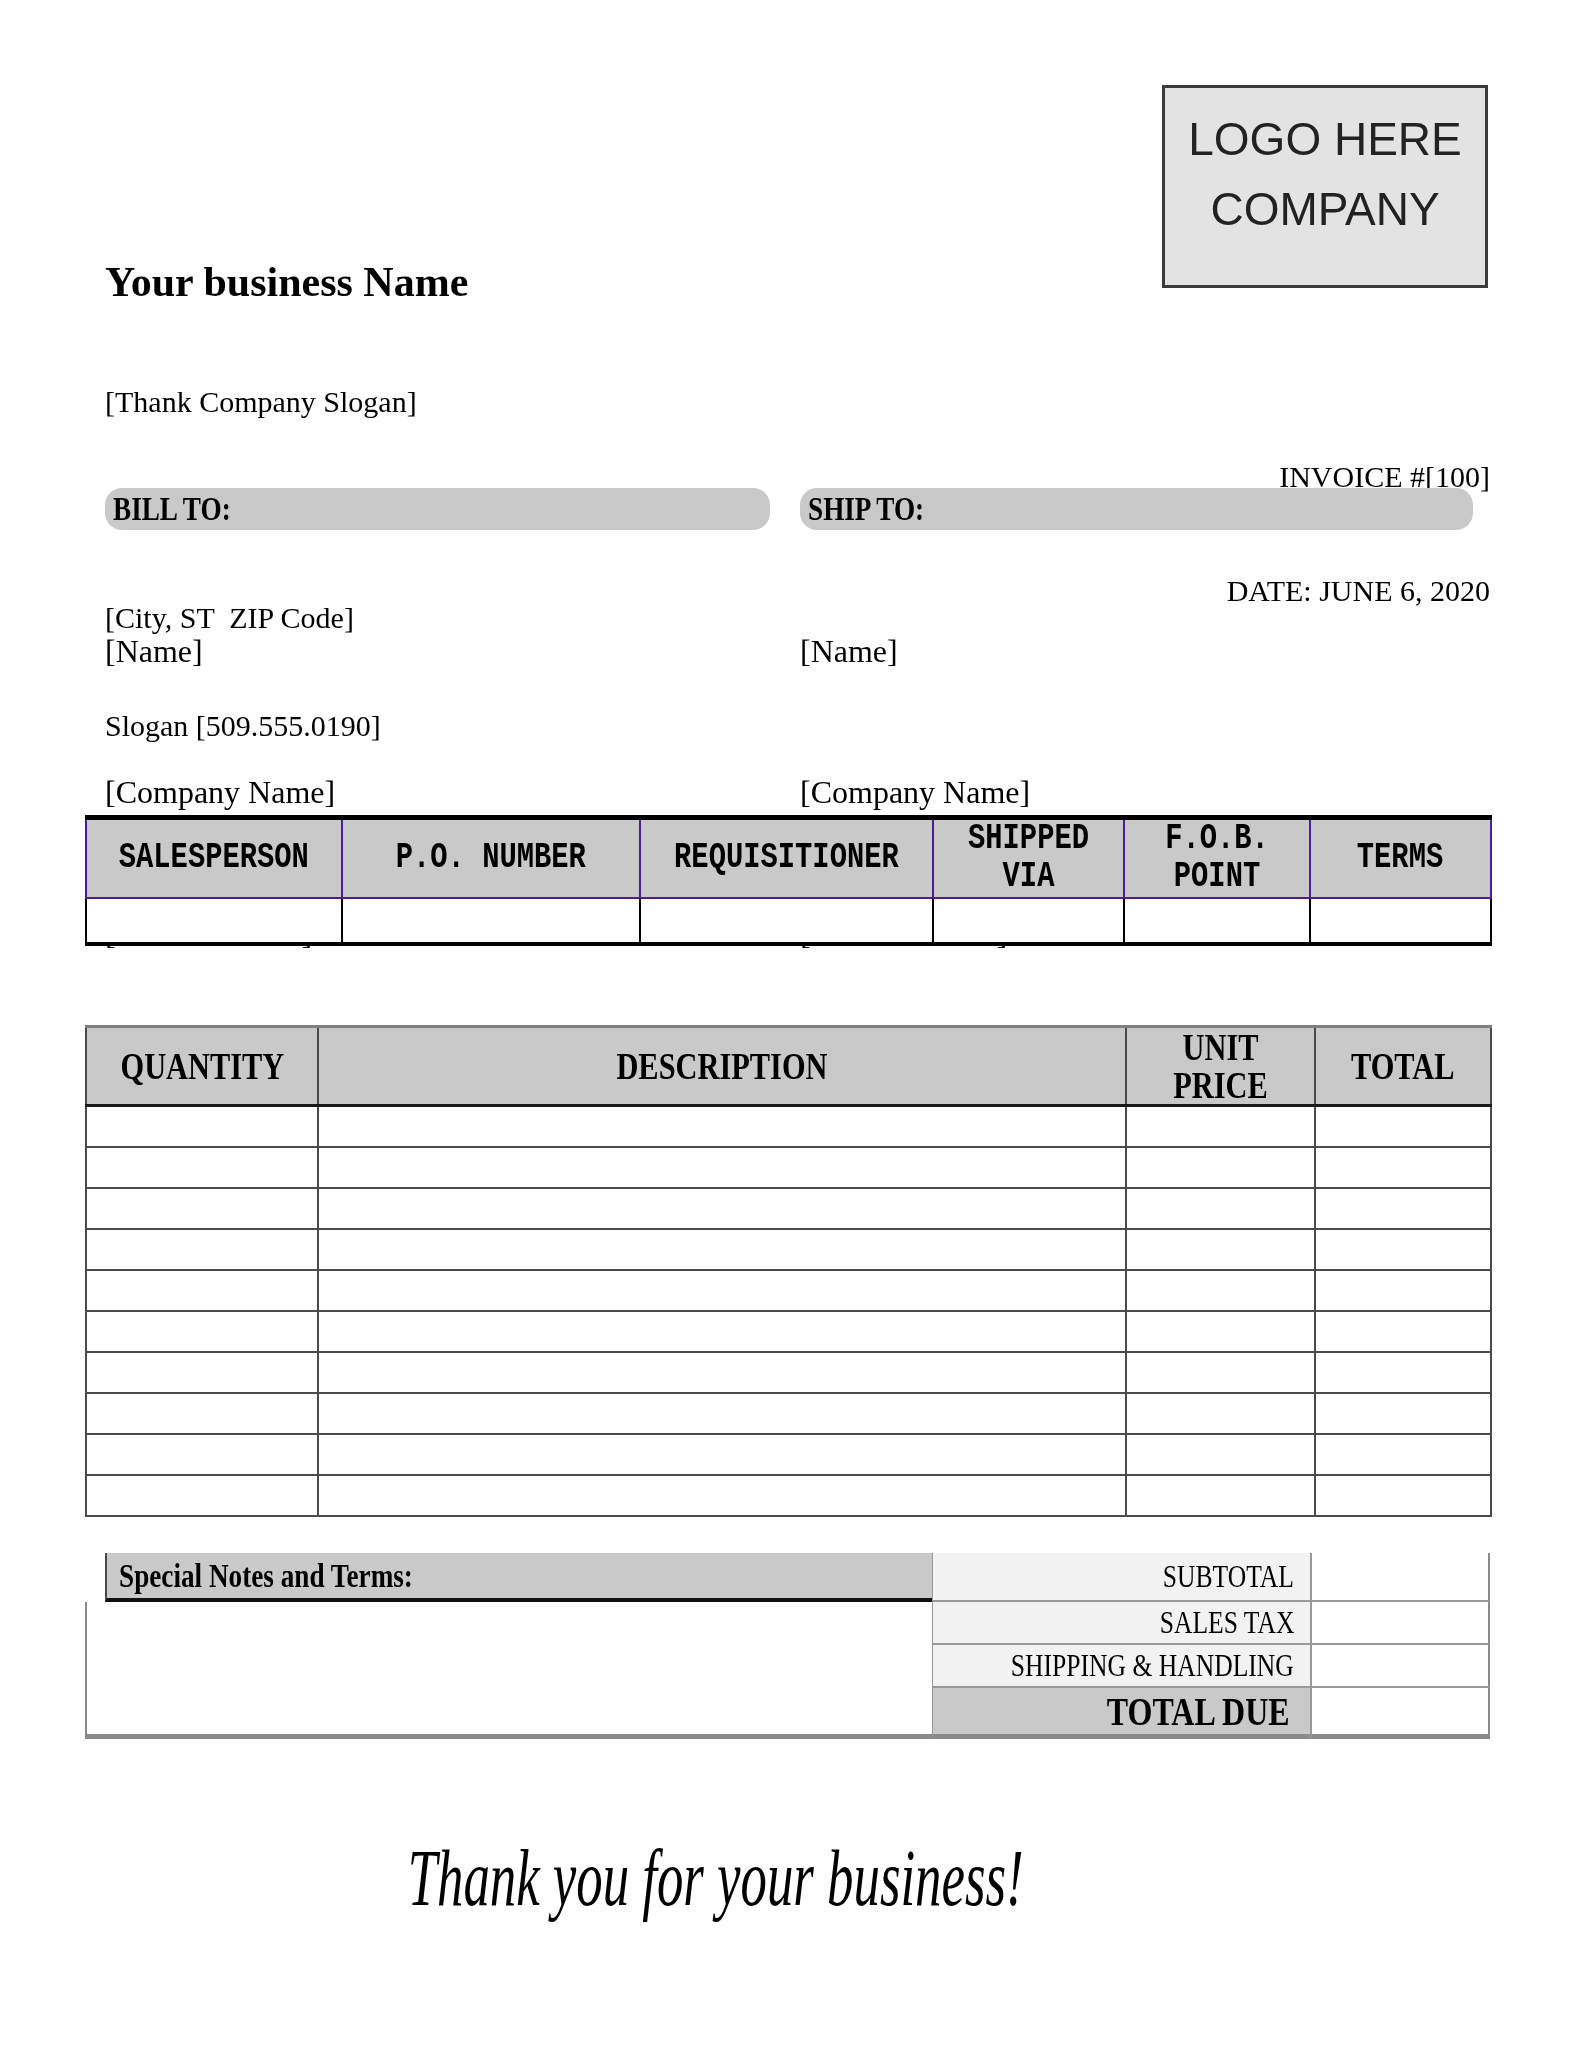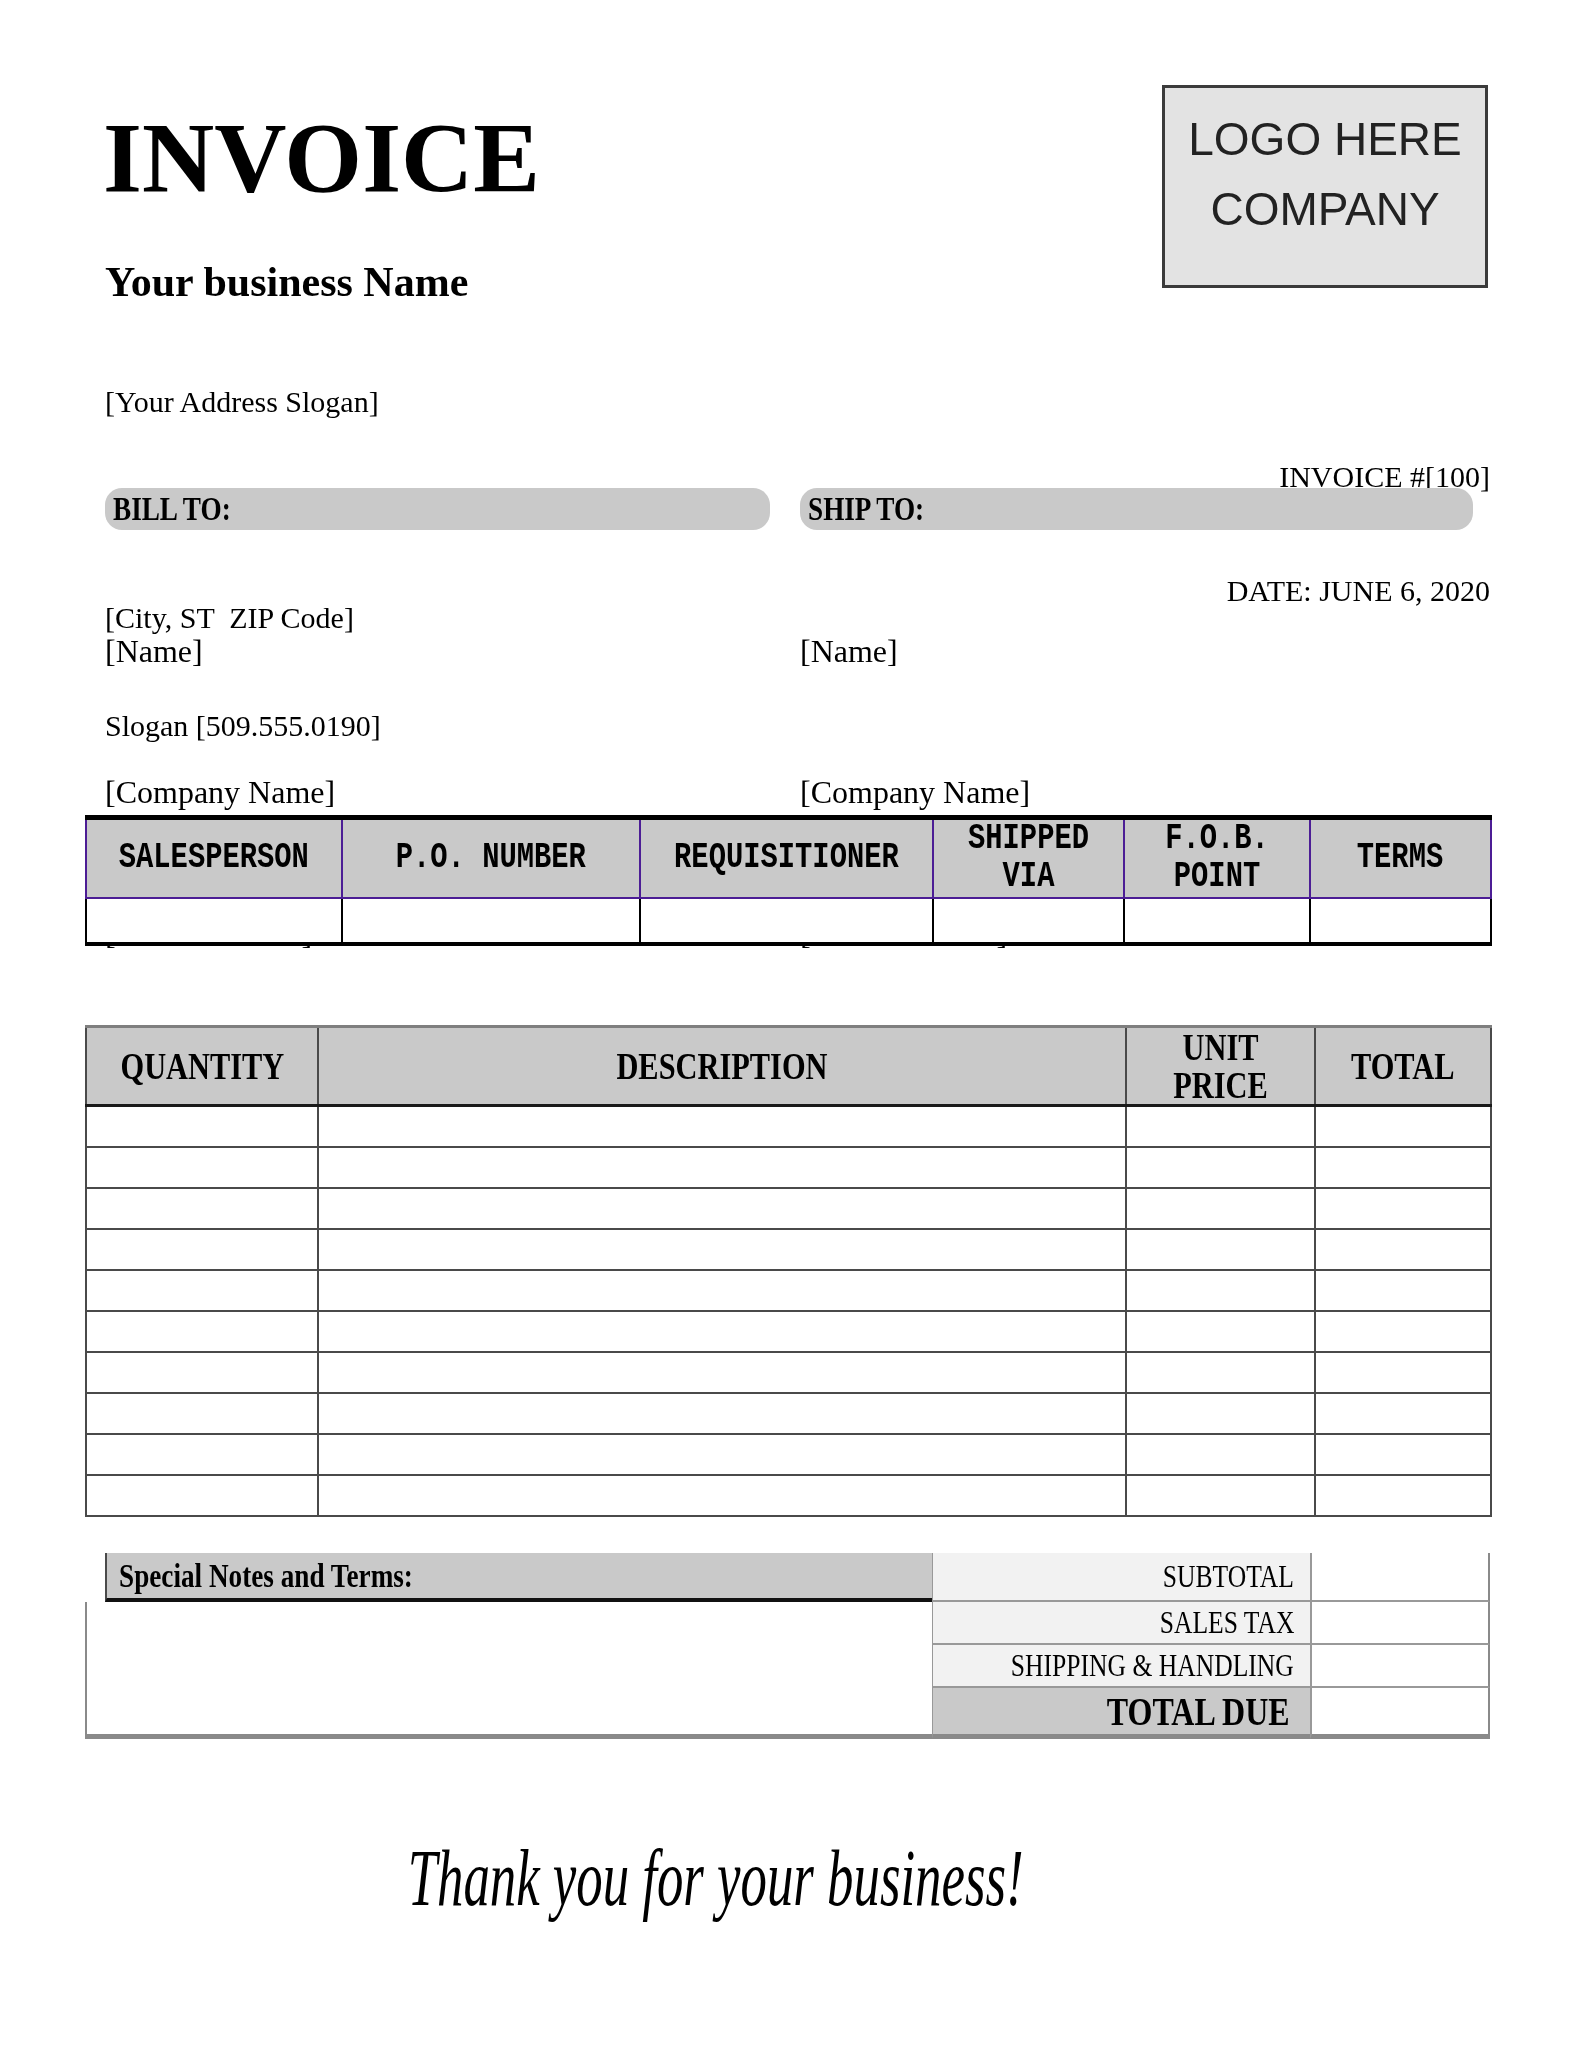--- a/index.html
+++ b/index.html
@@ -81,31 +81,30 @@
   
   .thank-you { position:absolute; left:0; top:1834px; width:1431px; text-align:center;
                font-size:80px; font-style:italic; line-height:1.1; }
   .thank-you .squeeze { display:inline-block; transform:scaleX(0.66); transform-origin:center center; }
 </style>
 </head>
 <body>
 
 <div class="page">
 
-  <div class="title">INVOICE</div>
 
   <div class="logo-box">
     <div>LOGO HERE</div>
     <div>COMPANY</div>
   </div>
 
   <div class="company-block">
     <div class="company-name">Your business Name</div>
     <div class="company-lines">
-      <div>[Your Address Slogan]</div>
+      <div>[Thank Company Slogan]</div>
       <div>Company Address</div>
       <div>[City, ST  ZIP Code]</div>
       <div>Slogan [509.555.0190]</div>
     </div>
   </div>
 
   <div class="invoice-meta">
     <div>INVOICE #[100]</div>
     <div>DATE: JUNE 6, 2020</div>
   </div>

